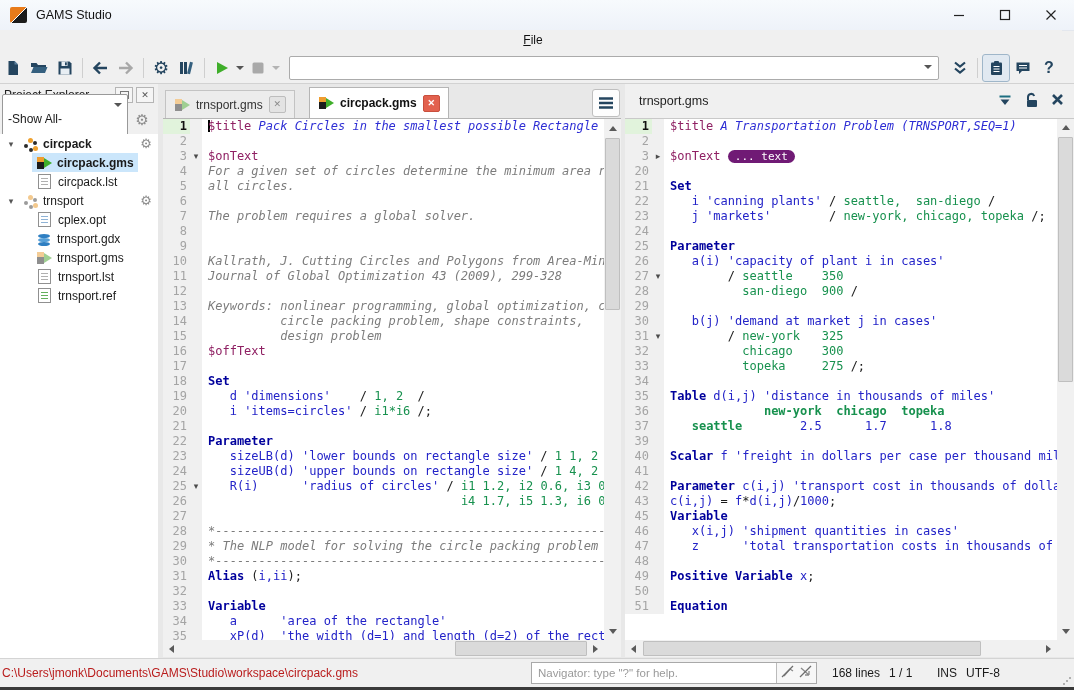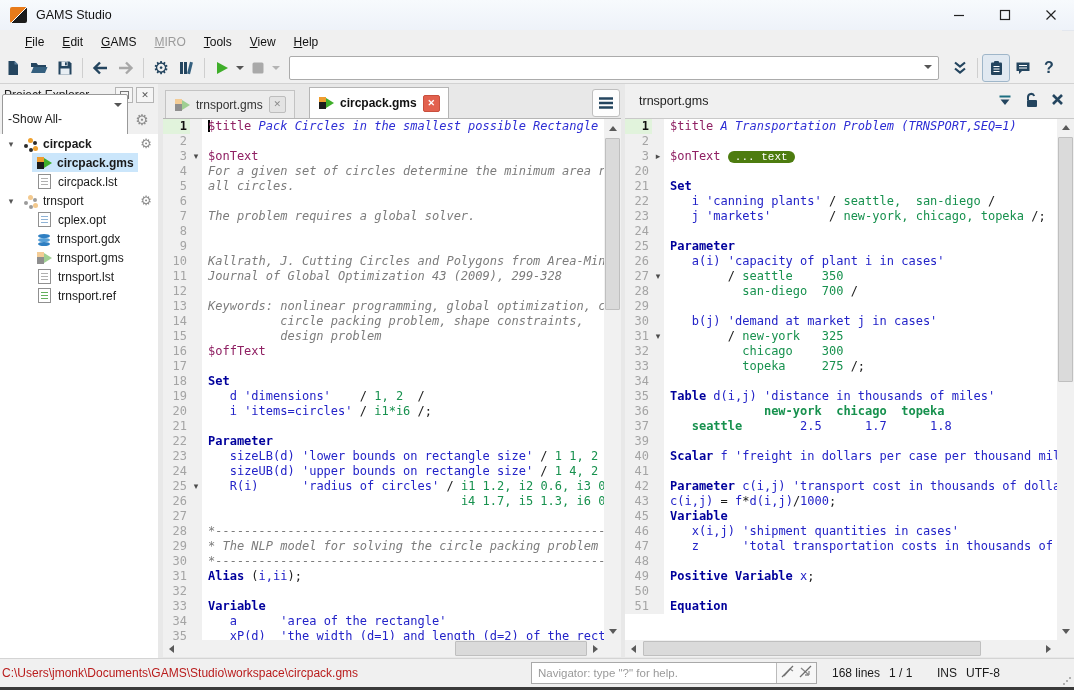--- a/index.html
+++ b/index.html
@@ -8,21 +8,21 @@
 
   
   .titlebar{position:absolute;left:0;top:0;width:1074px;height:30px;background:linear-gradient(#f7fafd,#eef2f9);
             border-bottom:1px solid #e3e7ee;display:flex;align-items:center;}
   .logo{width:17px;height:16px;margin:0 9px 0 10px;border-radius:2px;
         background:linear-gradient(135deg,#e87b1a 0 50%,#fff 50% 54%,#1b1b1b 54%);}
   .win-title{font-size:12.5px;color:#111;}
   .win-ctrls{position:absolute;right:0;top:0;height:30px;display:flex;}
   .win-btn{width:46px;height:30px;display:flex;align-items:center;justify-content:center;color:#222;}
   
-  .menubar{position:absolute;left:0;top:30px;width:1062px;height:23px;background:#f0f0f0;display:flex;align-items:center;padding-left:16px;box-sizing:border-box;}
+  .menubar{position:absolute;left:0;top:30px;width:1062px;height:23px;background:#f0f0f0;display:flex;align-items:center;padding-left:4px;box-sizing:border-box;flex-direction:column;}
   .menu-item{padding:3px 9px;color:#111;}
   .menu-item.disabled{color:#9b9b9b;}
   
   .toolbar{position:absolute;left:0;top:53px;width:1074px;height:31px;background:#f0f0f0;border-bottom:1px solid #d2d2d2;display:flex;align-items:center;box-sizing:border-box;}
   .tbtn{width:26px;height:26px;display:flex;align-items:center;justify-content:center;flex:0 0 auto;}
   .tsep{width:1px;height:20px;background:#cfcfcf;margin:0 4px;flex:0 0 auto;}
   .tcaret{width:10px;height:26px;display:flex;align-items:center;justify-content:center;flex:0 0 auto;}
   .tri-down{width:0;height:0;border-left:4px solid transparent;border-right:4px solid transparent;border-top:4px solid #555;}
   .tri-down.dis{border-top-color:#b3b3b3;}
   .combo{height:22px;width:648px;margin-left:8px;background:#fff;border:1px solid #ababab;border-radius:2px;position:relative;flex:0 0 auto;}
@@ -91,21 +91,21 @@
   .code{flex:1;padding-left:6px;overflow:hidden;font-family:"DejaVu Sans Mono",monospace;}
   .caret{display:inline-block;width:2px;height:12px;background:#000;vertical-align:-2px;margin-right:-2px;}
   .tk-d{color:#8f2063;}
   .tk-t{color:#2d2dd4;font-style:italic;}
   .tk-c{color:#7c7c7c;font-style:italic;}
   .tk-k{color:#00009c;font-weight:bold;}
   .tk-i{color:#2323c8;}
   .tk-g{color:#17914e;}
   .tk-gb{color:#17914e;font-weight:bold;}
   .tk-p{color:#1a1a1a;}
-  .tk-badge{background:#4d7c0f;color:#fff;border-radius:8px;padding:0 7px;font-size:11px;font-family:Liberation Mono, monospace;}
+  .tk-badge{background:#701a75;color:#fff;border-radius:8px;padding:0 7px;font-size:11px;}
 
   
   .sb{position:absolute;background:#f1f1f1;}
   .sb-btn{position:absolute;width:17px;height:17px;display:flex;align-items:center;justify-content:center;background:#f1f1f1;}
   .sb-thumb{position:absolute;background:#dadada;border:1px solid #bfbfbf;border-radius:1px;box-sizing:border-box;}
   .t-up{width:0;height:0;border-left:4px solid transparent;border-right:4px solid transparent;border-bottom:5px solid #5a5a5a;}
   .t-dn{width:0;height:0;border-left:4px solid transparent;border-right:4px solid transparent;border-top:5px solid #5a5a5a;}
   .t-lf{width:0;height:0;border-top:4px solid transparent;border-bottom:4px solid transparent;border-right:5px solid #5a5a5a;}
   .t-rt{width:0;height:0;border-top:4px solid transparent;border-bottom:4px solid transparent;border-left:5px solid #5a5a5a;}
 
@@ -451,21 +451,21 @@
         <div class="ed-line"><span class="ln">2</span><span class="fold"></span><span class="code"></span></div>
         <div class="ed-line"><span class="ln">3</span><span class="fold">▸</span><span class="code"><span class="tk-d">$onText </span><span class="tk-badge">... text</span></span></div>
         <div class="ed-line"><span class="ln">20</span><span class="fold"></span><span class="code"></span></div>
         <div class="ed-line"><span class="ln">21</span><span class="fold"></span><span class="code"><span class="tk-k">Set</span></span></div>
         <div class="ed-line"><span class="ln">22</span><span class="fold"></span><span class="code"><span class="tk-p">   </span><span class="tk-i">i 'canning plants'</span><span class="tk-p"> / </span><span class="tk-g">seattle,  san-diego</span><span class="tk-p"> /</span></span></div>
         <div class="ed-line"><span class="ln">23</span><span class="fold"></span><span class="code"><span class="tk-p">   </span><span class="tk-i">j 'markets'</span><span class="tk-p">        / </span><span class="tk-g">new-york, chicago, topeka</span><span class="tk-p"> /;</span></span></div>
         <div class="ed-line"><span class="ln">24</span><span class="fold"></span><span class="code"></span></div>
         <div class="ed-line"><span class="ln">25</span><span class="fold"></span><span class="code"><span class="tk-k">Parameter</span></span></div>
         <div class="ed-line"><span class="ln">26</span><span class="fold"></span><span class="code"><span class="tk-p">   </span><span class="tk-i">a(i) 'capacity of plant i in cases'</span></span></div>
         <div class="ed-line"><span class="ln">27</span><span class="fold">▾</span><span class="code"><span class="tk-p">        / </span><span class="tk-g">seattle    350</span></span></div>
-        <div class="ed-line"><span class="ln">28</span><span class="fold"></span><span class="code"><span class="tk-p">          </span><span class="tk-g">san-diego  700</span><span class="tk-p"> /</span></span></div>
+        <div class="ed-line"><span class="ln">28</span><span class="fold"></span><span class="code"><span class="tk-p">          </span><span class="tk-g">san-diego  900</span><span class="tk-p"> /</span></span></div>
         <div class="ed-line"><span class="ln">29</span><span class="fold"></span><span class="code"></span></div>
         <div class="ed-line"><span class="ln">30</span><span class="fold"></span><span class="code"><span class="tk-p">   </span><span class="tk-i">b(j) 'demand at market j in cases'</span></span></div>
         <div class="ed-line"><span class="ln">31</span><span class="fold">▾</span><span class="code"><span class="tk-p">        / </span><span class="tk-g">new-york   325</span></span></div>
         <div class="ed-line"><span class="ln">32</span><span class="fold"></span><span class="code"><span class="tk-p">          </span><span class="tk-g">chicago    300</span></span></div>
         <div class="ed-line"><span class="ln">33</span><span class="fold"></span><span class="code"><span class="tk-p">          </span><span class="tk-g">topeka     275</span><span class="tk-p"> /;</span></span></div>
         <div class="ed-line"><span class="ln">34</span><span class="fold"></span><span class="code"></span></div>
         <div class="ed-line"><span class="ln">35</span><span class="fold"></span><span class="code"><span class="tk-k">Table </span><span class="tk-i">d(i,j) 'distance in thousands of miles'</span></span></div>
         <div class="ed-line"><span class="ln">36</span><span class="fold"></span><span class="code"><span class="tk-p">             </span><span class="tk-gb">new-york  chicago  topeka</span></span></div>
         <div class="ed-line"><span class="ln">37</span><span class="fold"></span><span class="code"><span class="tk-p">   </span><span class="tk-gb">seattle</span><span class="tk-p">        </span><span class="tk-i">2.5      1.7      1.8</span></span></div>
         <div class="ed-line"><span class="ln">39</span><span class="fold"></span><span class="code"></span></div>

